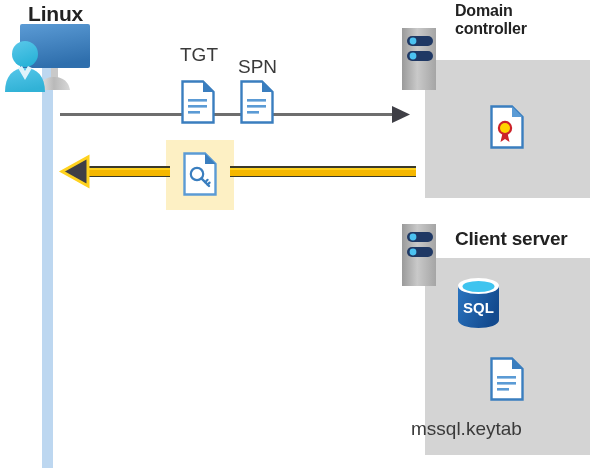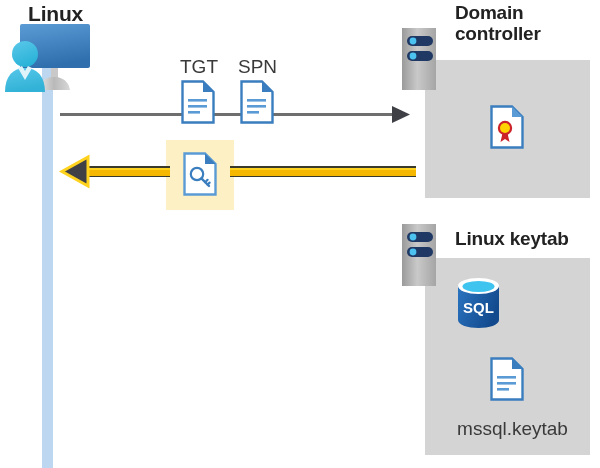--- a/index.html
+++ b/index.html
@@ -9,29 +9,29 @@
     -webkit-font-smoothing:antialiased;
   }
   .abs{position:absolute;}
 
   
   .title-bold{
     font-weight:bold;color:#222222;line-height:1.12;
     letter-spacing:-0.2px;white-space:pre-line;
   }
   #client-title{left:28px;top:2px;font-size:21px;}
-  #dc-title{left:455px;top:2px;font-size:19px;}
+  #dc-title{left:455px;top:2px;font-size:16px;}
   #linux-title{left:455px;top:228px;font-size:19px;}
 
   .doc-label{font-size:19px;color:#3a3a3a;}
-  #tgt-label{left:180px;top:56px;}
+  #tgt-label{left:180px;top:44px;}
   #spn-label{left:238px;top:56px;}
 
   #keytab-label{
-    left:429px;top:418px;width:167px;text-align:center;
+    left:411px;top:418px;width:167px;
     font-size:19px;color:#3a3a3a;
   }
 
   
   .host-panel{background:#d4d4d4;}
   #dc-panel{left:425px;top:60px;width:165px;height:138px;}
   #linux-panel{left:425px;top:258px;width:165px;height:197px;}
 
   
   .server-icon{width:34px;height:62px;}
@@ -80,21 +80,21 @@
 
 <div class="abs" id="client-lifeline"></div>
 
 <div class="abs host-panel" id="dc-panel"></div>
 <div class="abs host-panel" id="linux-panel"></div>
 
 <div class="abs title-bold" id="client-title">Linux</div>
 
 <div class="abs title-bold" id="dc-title">Domain<br>controller</div>
 
-<div class="abs title-bold" id="linux-title">Linux keytab</div>
+<div class="abs title-bold" id="linux-title">Client server</div>
 
 <div class="abs" id="client-pc">
   <svg viewBox="0 0 90 68" width="90" height="68">
     <defs>
       <linearGradient id="scr" x1="0" y1="0" x2="0.25" y2="1">
         <stop offset="0" stop-color="#5b9bd5"></stop>
         <stop offset="1" stop-color="#2f6fad"></stop>
       </linearGradient>
       <linearGradient id="std" x1="0" y1="0" x2="1" y2="0">
         <stop offset="0" stop-color="#e9e9e9"></stop>

